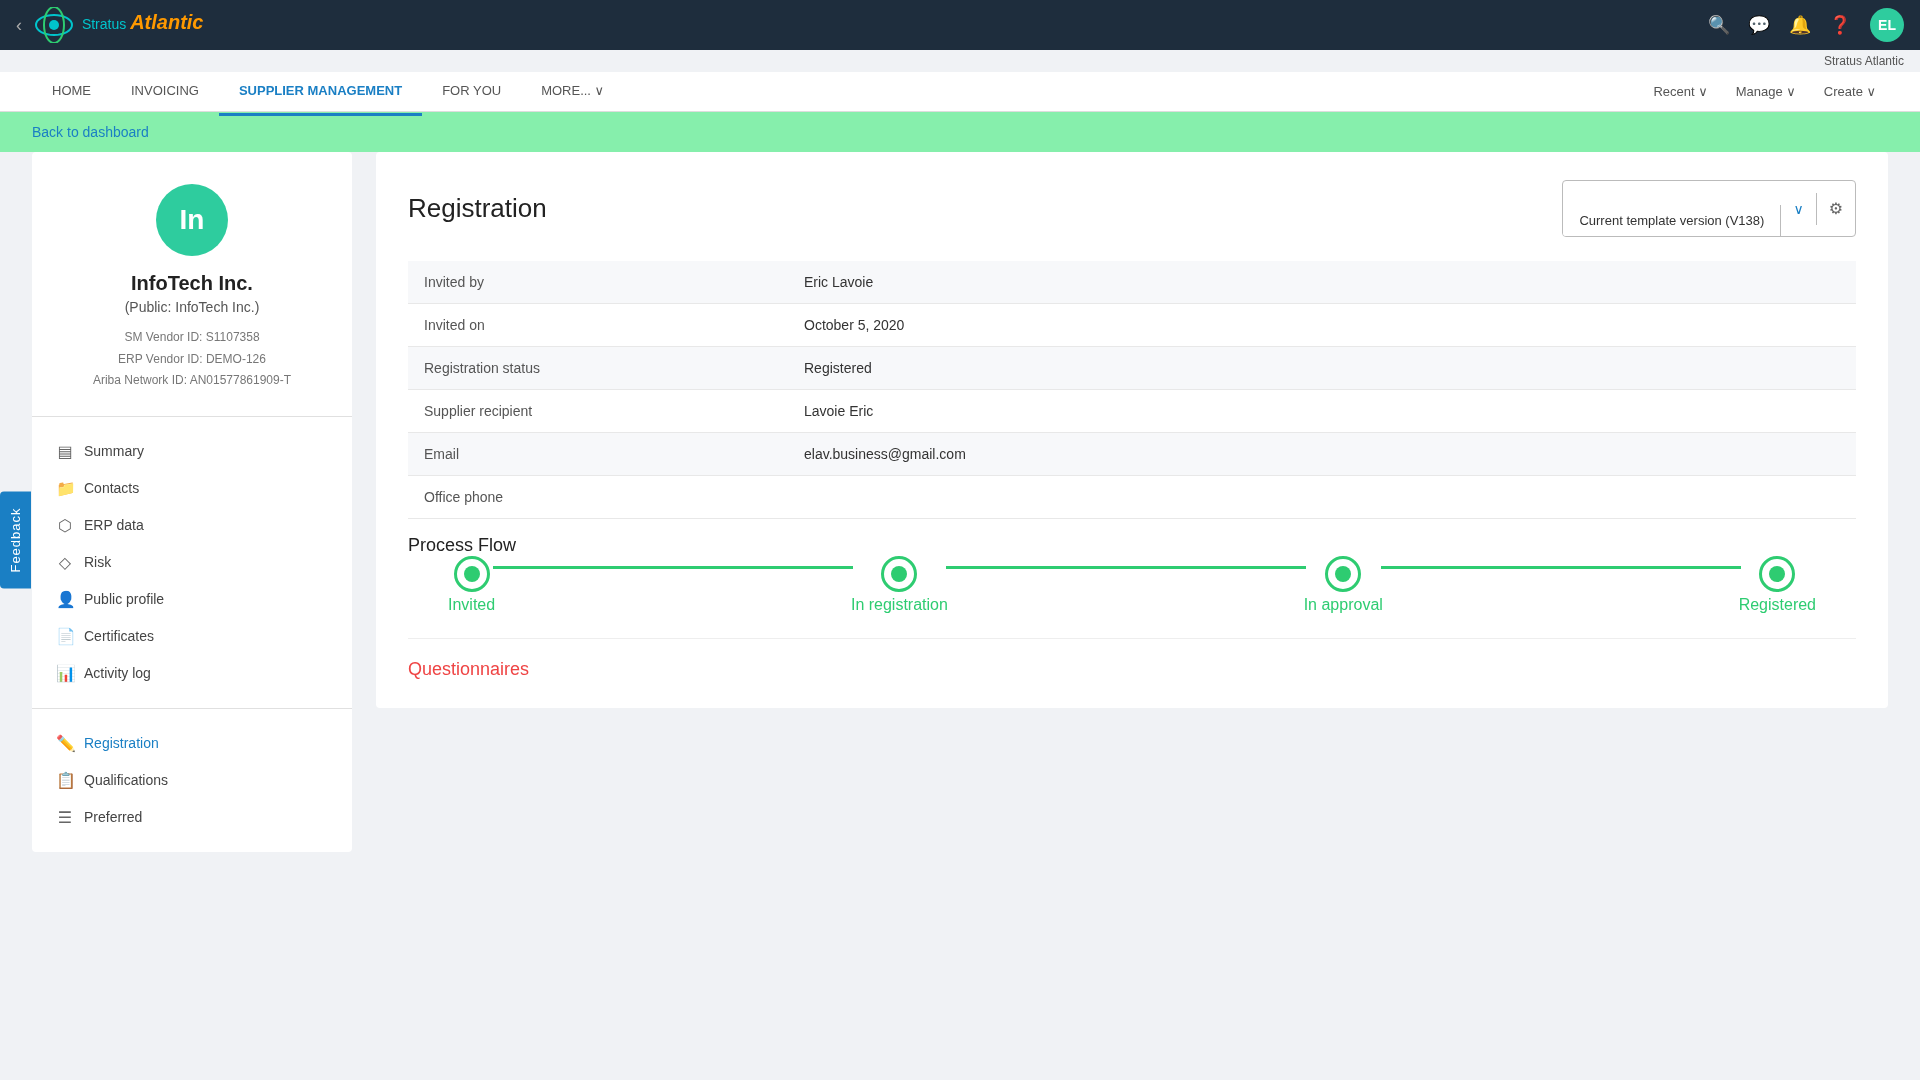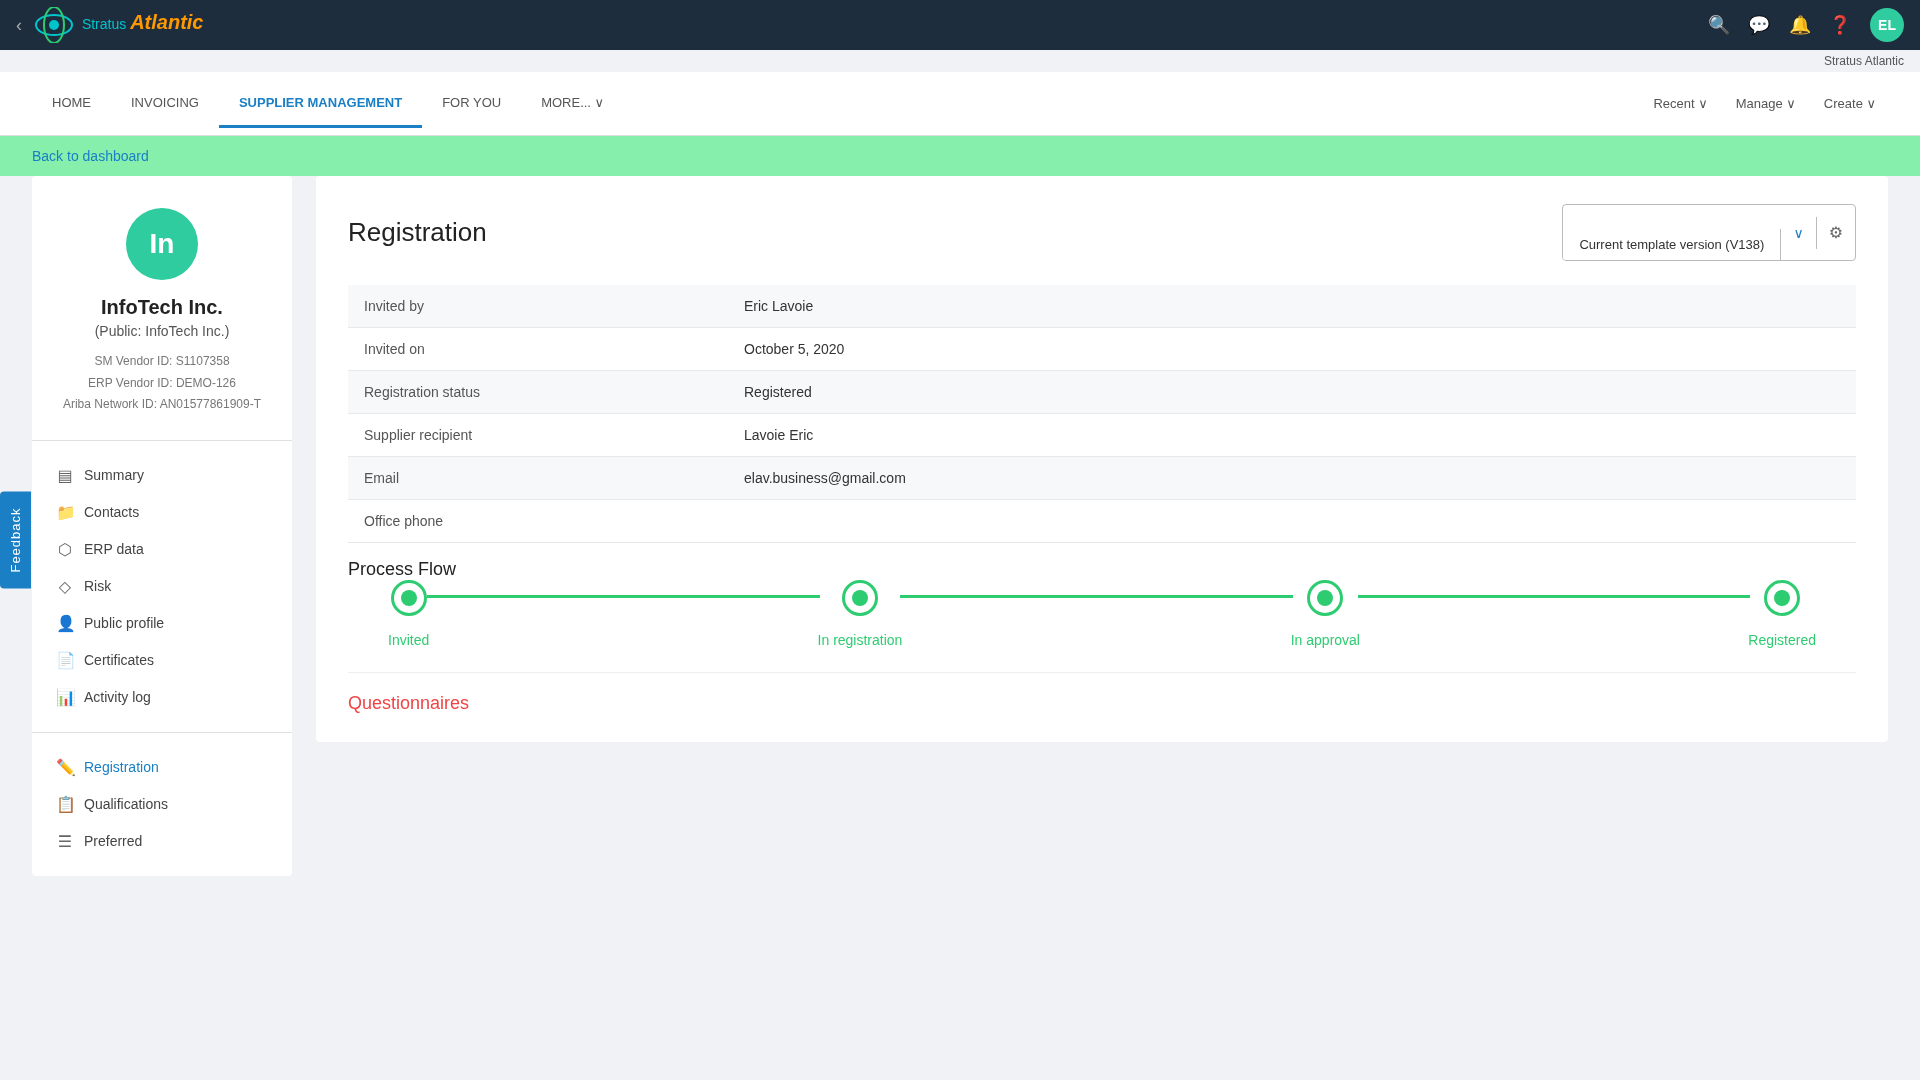--- a/index.html
+++ b/index.html
@@ -40,21 +40,21 @@
       cursor: pointer;
     }
 
     
     .navbar {
       background: white;
       border-bottom: 1px solid #ddd;
       display: flex;
       align-items: center;
       padding: 0 32px;
-      height: 64px;
+      height: 40px;
       position: relative;
     }
     .nav-items { display: flex; align-items: center; flex: 1; gap: 0; }
     .nav-item {
       padding: 14px 20px;
       font-size: 13px;
       color: #555;
       cursor: pointer;
       text-decoration: none;
       border-bottom: 3px solid transparent;
@@ -97,21 +97,21 @@
       display: flex;
       padding: 0 32px 32px 32px;
       gap: 24px;
       align-items: flex-start;
     }
 
     
     .left-panel {
       background: white;
       border-radius: 4px;
-      width: 260px;
+      width: 320px;
       flex-shrink: 0;
       overflow: hidden;
     }
     .vendor-header {
       padding: 32px 16px 24px;
       text-align: center;
       border-bottom: 1px solid #e0e0e0;
     }
     .vendor-avatar {
       width: 72px; height: 72px;
@@ -266,23 +266,23 @@
     .flow-line {
       flex: 1;
       height: 3px;
       background: #2ecc71;
       position: relative;
       top: -18px;
       margin: 0 -2px;
       z-index: 1;
     }
     .flow-label {
-      font-size: 14px;
+      font-size: 16px;
       color: #2ecc71;
-      margin-top: 16px;
+      margin-top: 4px;
       white-space: nowrap;
     }
 
     
     .questionnaires-title {
       font-size: 18px;
       font-weight: 400;
       margin-top: 8px;
       color: #ef4444;
       border-top: 1px solid #eee;

